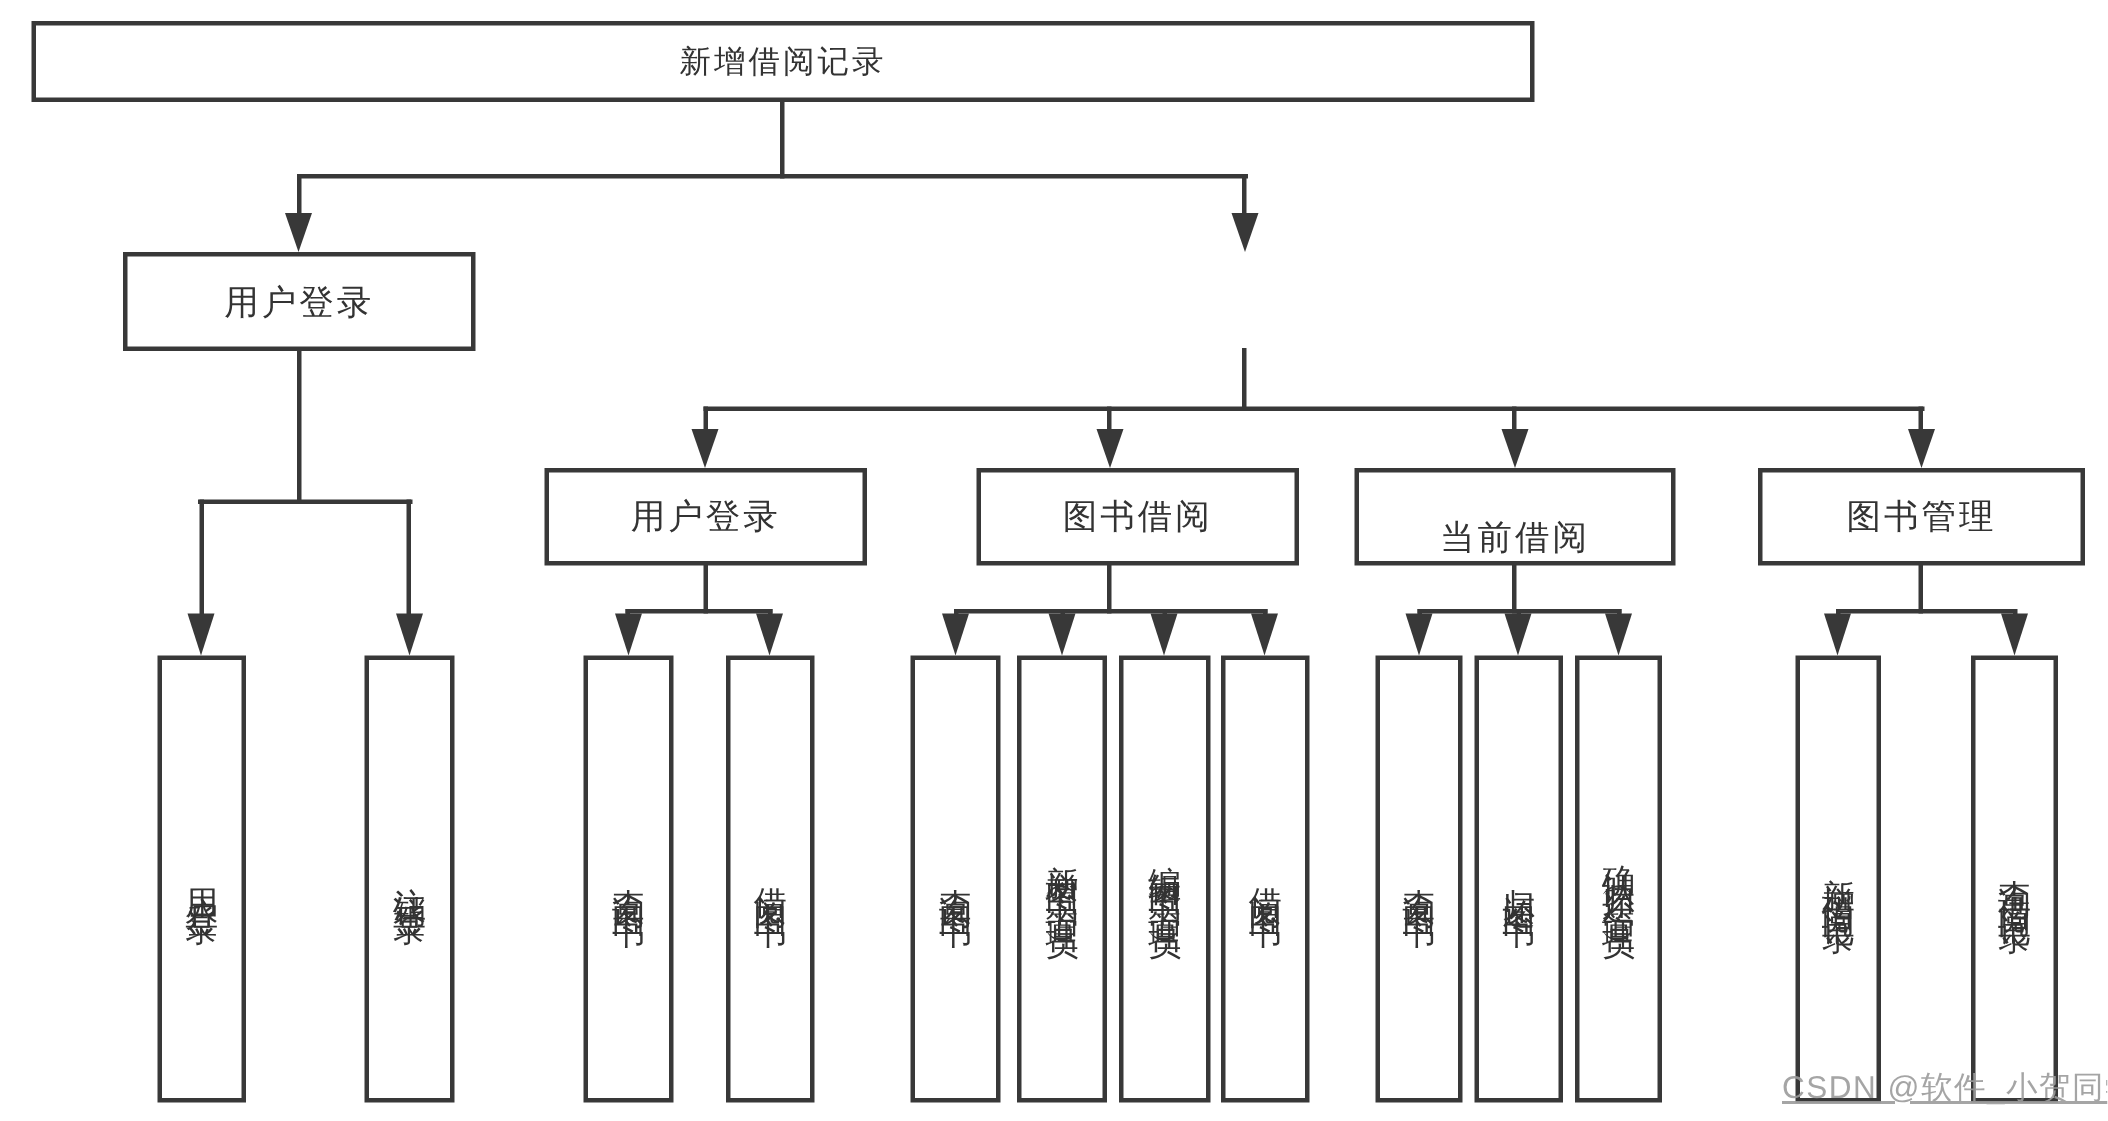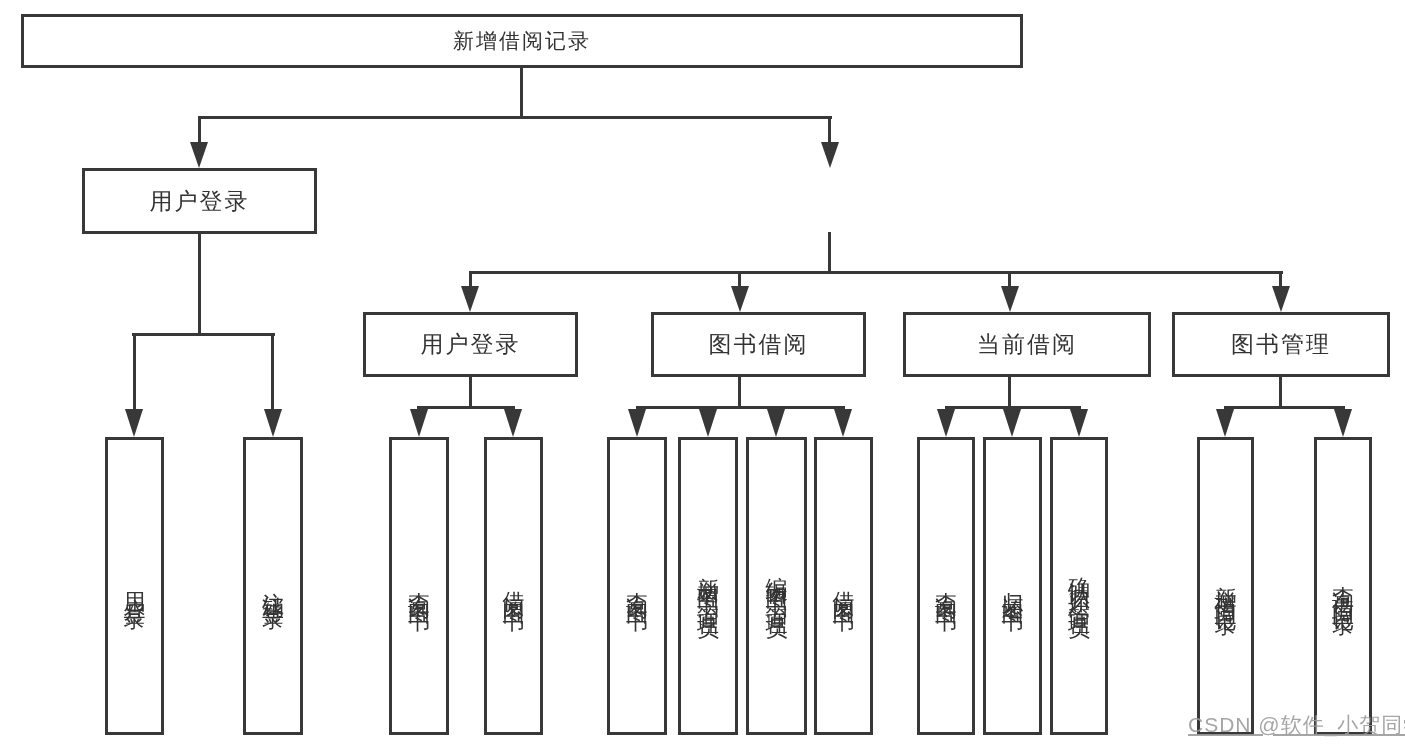--- a/index.html
+++ b/index.html
@@ -30,21 +30,21 @@
     color:#9c9c9c; opacity:.9; text-decoration:underline; letter-spacing:1px;
     z-index:5; white-space:nowrap;
   }
 
   
   #bx-root    { left:21px;  top:14px;  width:1002px; height:54px; }
   #bx-login   { left:82px;  top:168px; width:235px;  height:66px; }
   #bx-mgmt    { left:713px; top:168px; width:235px;  height:66px; }
   #bx-new     { left:363px; top:312px; width:215px;  height:65px; }
   #bx-borrow  { left:651px; top:312px; width:215px;  height:65px; }
-  #bx-current { left:903px; top:312px; width:248px;  height:65px; }
+  #bx-current { left:903px; top:312px; width:214px;  height:65px;align-items:flex-end; }
   #bx-records { left:1172px;top:312px; width:218px;  height:65px; }
 
   .leafbox { top:437px; height:298px; }
   #lf-l1 { left:105px;  width:59px; }
   #lf-l2 { left:243px;  width:60px; }
   #lf-n1 { left:389px;  width:60px; }
   #lf-n2 { left:484px;  width:59px; }
   #lf-b1 { left:607px;  width:60px; }
   #lf-b2 { left:678px;  width:60px; }
   #lf-b3 { left:746px;  width:61px; }

